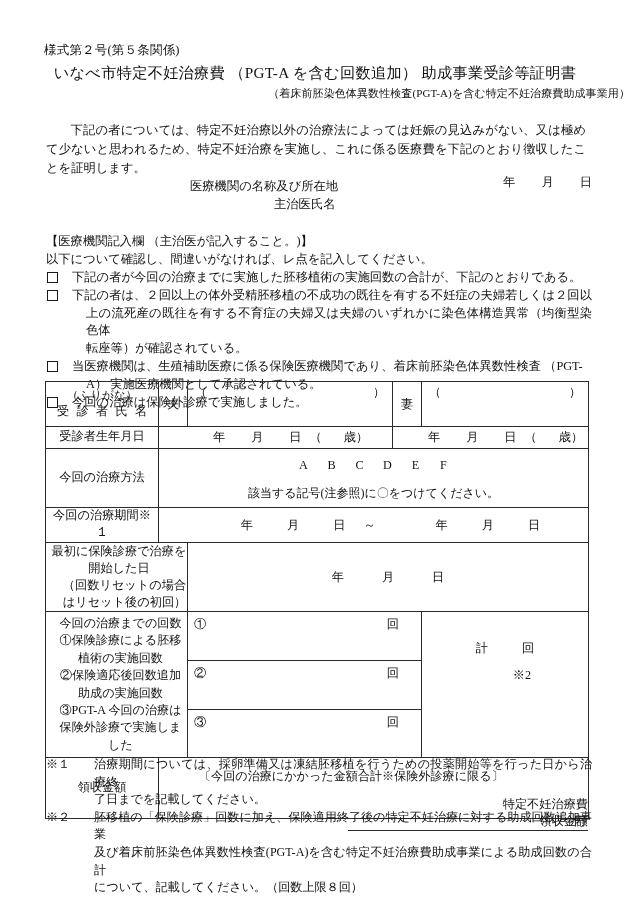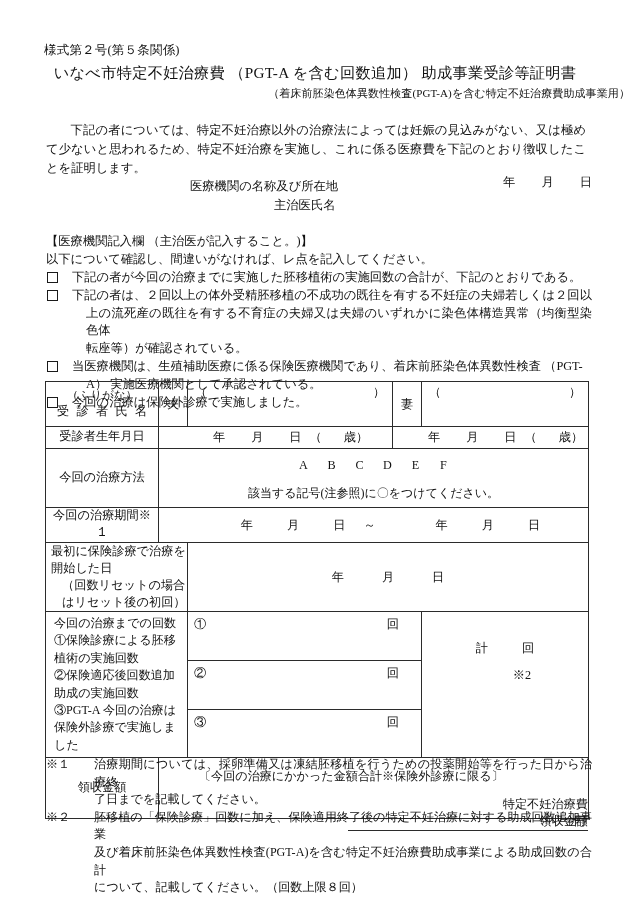--- a/index.html
+++ b/index.html
@@ -73,21 +73,21 @@
   .date-line .gap { display: inline-block; width: 26px; }
   .hospital-block {
     position: absolute;
     left: 0;
     top: 177px;
     width: 630px;
     font-size: 12.3px;
     line-height: 19px;
   }
   .hospital-name { padding-left: 190px; }
-  .doctor-name  { padding-left: 274px; }
+  .doctor-name  { padding-left: 274px; font-family: Liberation Mono, monospace; }
 
   
   .sec-head {
     position: absolute;
     left: 46px;
     top: 233px;
     font-size: 12.3px;
   }
   .sec-lead {
     position: absolute;
@@ -134,21 +134,21 @@
     border: 1px solid #2b2b2b;
     padding: 0;
     vertical-align: middle;
   }
   .lbl {
     text-align: center;
     line-height: 17px;
     font-family: Liberation Mono, monospace;
   }
   .lbl-left {
-    text-align: left;
+    text-align: center;
     padding-left: 6px !important;
     line-height: 17px;
   }
   .cc { text-align: center; }
 
   .ffg { font-size: 11.6px; }
   .namecell {
     position: relative;
     height: 44px;
   }

